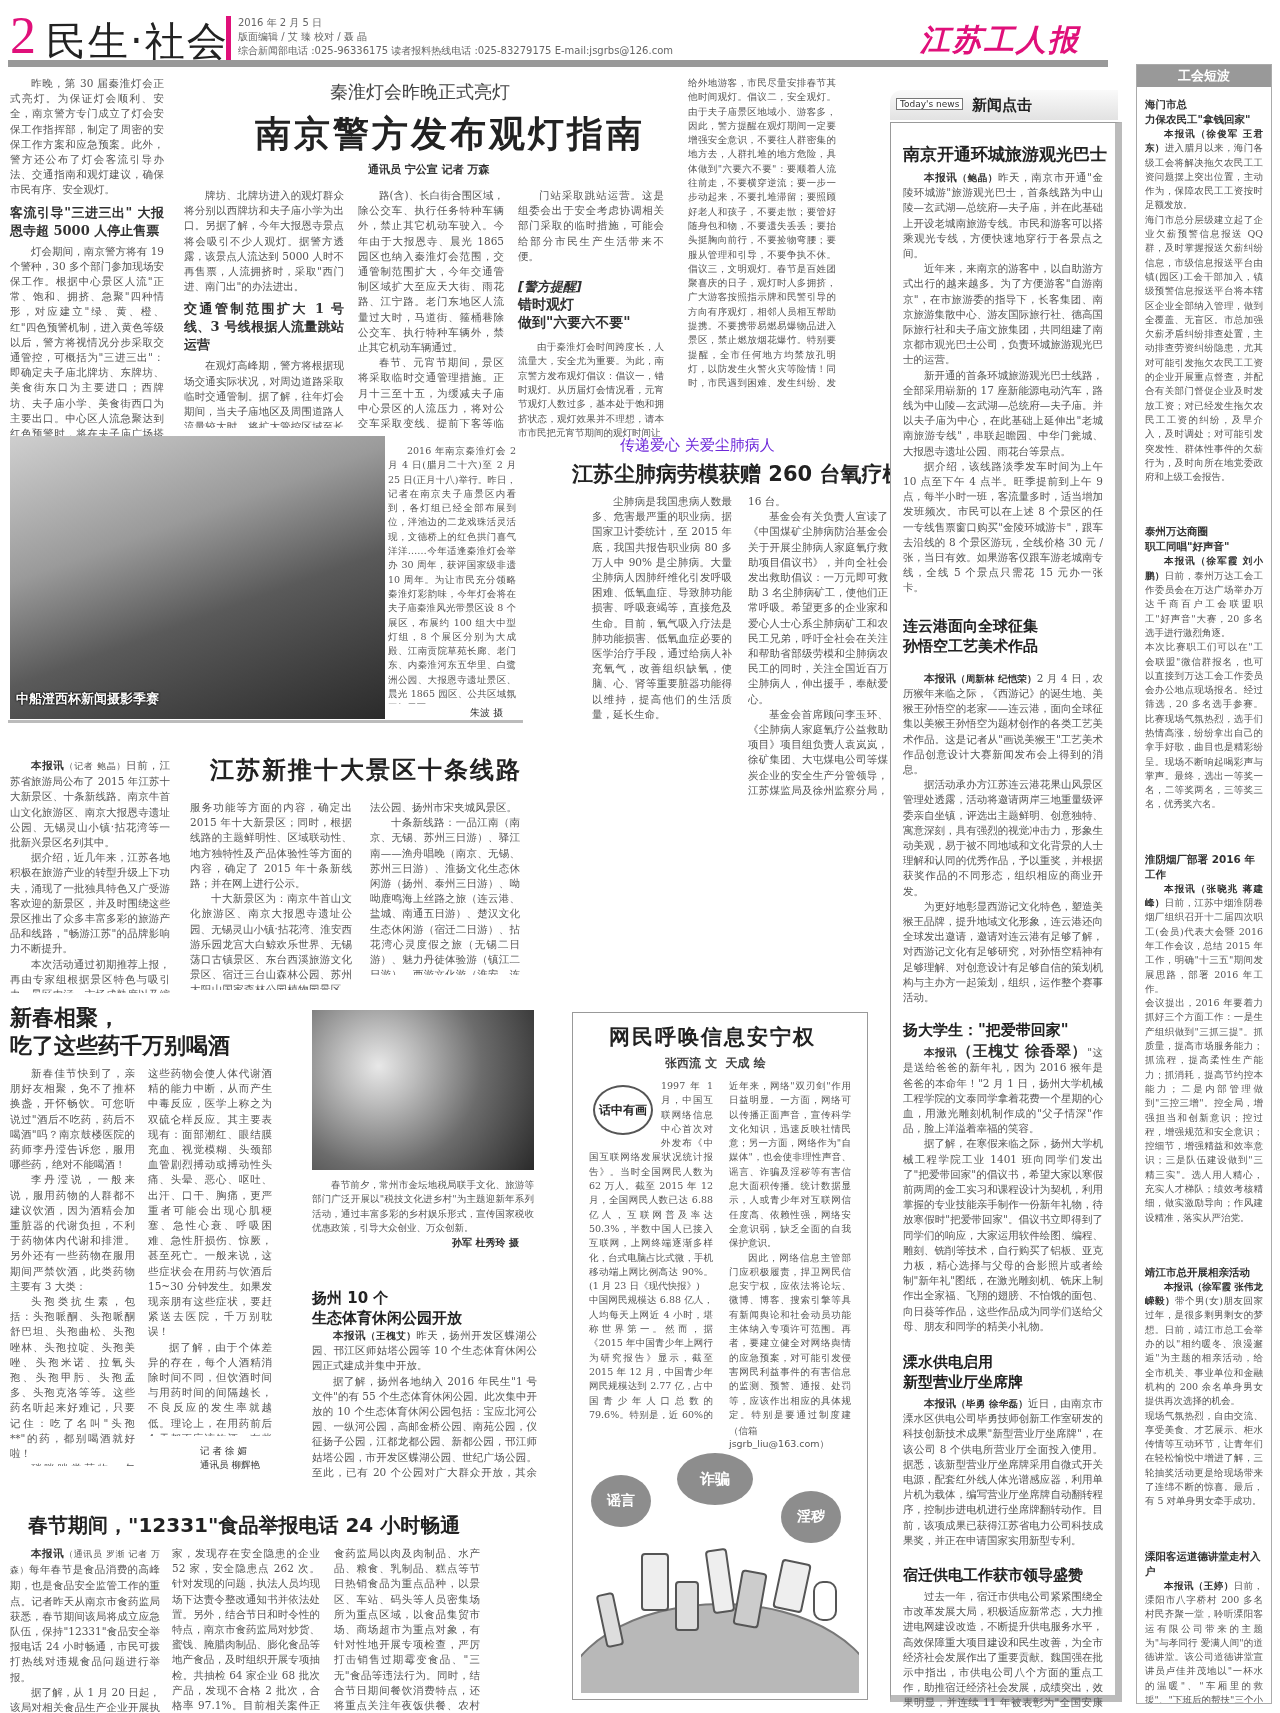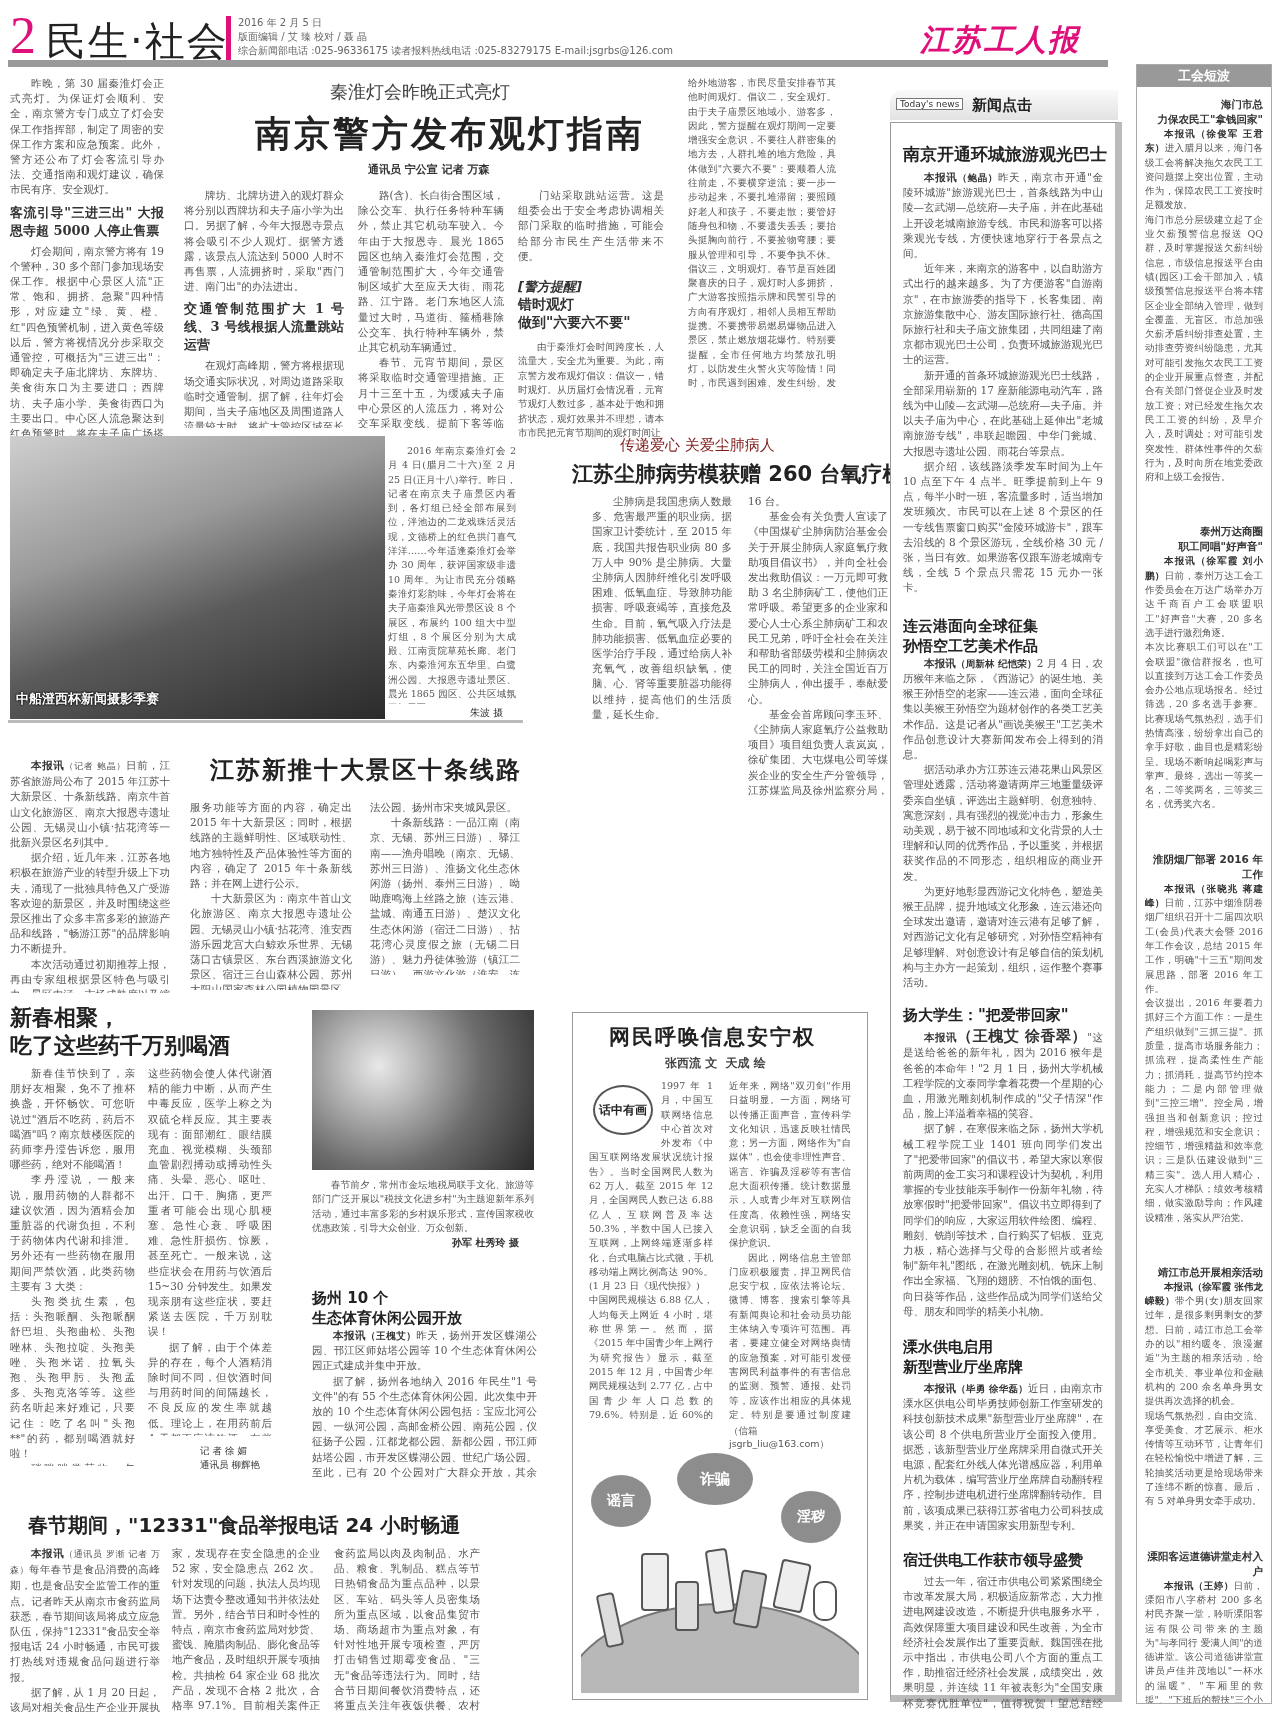--- a/index.html
+++ b/index.html
@@ -13,21 +13,21 @@
 .pink-bar{width:5px;height:48px;background:#e0107a}
 .meta{font-size:10px;color:#666;line-height:14px}
 .logo{font-family:"DejaVu Serif",serif;font-size:30px;font-style:italic;color:#e0107a;font-weight:bold;letter-spacing:2px}
 .rule{height:7px;background:#999}
 .sub{font-weight:bold;font-size:13px;color:#333;line-height:18px;margin:6px 0 4px;text-indent:2em}
 .photo{background:linear-gradient(160deg,#cfcfcf 0%,#9a9a9a 35%,#5a5a5a 60%,#2b2b2b 100%)}
 .photo2{background:radial-gradient(circle at 30% 35%,#e8e8e8 0,#bdbdbd 20%,#6c6c6c 55%,#2a2a2a 100%)}
 .caption-overlay{font-size:13px;font-weight:bold;color:#fff;text-shadow:0 0 2px #000,0 0 2px #000}
 .sidebox{border:1px solid #aaa;background:#fff}
 .news-box{border:1px solid #999;border-right:7px solid #bbb;border-bottom:7px solid #bbb;background:#fff}
-.short-head{font-size:10.5px;font-weight:bold;color:#333;text-align:right;line-height:15px}
+.short-head{font-size:10.5px;font-weight:bold;color:#333;text-align:left;line-height:15px}
 .speech{border-radius:50%;background:#8d8d8d;color:#fff;font-weight:bold;display:flex;align-items:center;justify-content:center}
 </style>
 </head>
 <body>
 
 <div class="abs" style="left:0;top:0;width:1280px;height:66px">
   <div class="abs masthead-num" style="left:10px;top:10px">2</div>
   <div class="abs masthead-title" style="left:46px;top:14px">民生·社会</div>
   <div class="abs pink-bar" style="left:226px;top:16px"></div>
   <div class="abs meta" style="left:238px;top:16px;width:620px">
@@ -73,21 +73,21 @@
 <div class="abs photo" style="left:10px;top:436px;width:375px;height:283px">
   <div class="abs caption-overlay" style="left:6px;top:254px">中船澄西杯新闻摄影季赛</div>
 </div>
 <div class="abs body-text sm" style="left:388px;top:444px;width:128px;height:260px;overflow:hidden">
   <p>2016 年南京秦淮灯会 2 月 4 日(腊月二十六)至 2 月 25 日(正月十八)举行。昨日，记者在南京夫子庙景区内看到，各灯组已经全部布展到位，泮池边的二龙戏珠活灵活现，文德桥上的红色拱门喜气洋洋……今年适逢秦淮灯会举办 30 周年，获评国家级非遗 10 周年。为让市民充分领略秦淮灯彩韵味，今年灯会将在夫子庙秦淮风光带景区设 8 个展区，布展约 100 组大中型灯组，8 个展区分别为大成殿、江南贡院草苑长廊、老门东、内秦淮河东五华里、白鹭洲公园、大报恩寺遗址景区、晨光 1865 园区、公共区域氛围灯展区。</p>
 </div>
 <div class="abs" style="left:470px;top:706px;font-size:10px;color:#333">朱波 摄</div>
 <div class="abs" style="left:8px;top:720px;width:515px;height:3px;background:#bbb"></div>
 
 <div class="abs" style="left:560px;top:436px;width:340px">
-  <div style="position:absolute;left:60px;top:0;font-size:15px;color:#7f1d1d;white-space:nowrap">传递爱心 关爱尘肺病人</div>
+  <div style="position:absolute;left:60px;top:0;font-size:15px;color:#6d28d9;white-space:nowrap">传递爱心 关爱尘肺病人</div>
   <div class="hd-black" style="position:absolute;left:12px;top:24px;font-size:21px;white-space:nowrap">江苏尘肺病劳模获赠 260 台氧疗机</div>
   <div class="body-text" style="position:absolute;left:32px;top:58px;width:140px;height:305px;overflow:hidden">
     <p>尘肺病是我国患病人数最多、危害最严重的职业病。据国家卫计委统计，至 2015 年底，我国共报告职业病 80 多万人中 90% 是尘肺病。大量尘肺病人因肺纤维化引发呼吸困难、低氧血症、导致肺功能损害、呼吸衰竭等，直接危及生命。目前，氧气吸入疗法是肺功能损害、低氧血症必要的医学治疗手段，通过给病人补充氧气，改善组织缺氧，使脑、心、肾等重要脏器功能得以维持，提高他们的生活质量，延长生命。</p>
 
   </div>
   <div class="body-text" style="position:absolute;left:188px;top:58px;width:140px;height:305px;overflow:hidden">
     <p style="text-indent:0">16 台。</p>
     <p>基金会有关负责人宣读了《中国煤矿尘肺病防治基金会关于开展尘肺病人家庭氧疗救助项目倡议书》，并向全社会发出救助倡议：一万元即可救助 3 名尘肺病矿工，使他们正常呼吸。希望更多的企业家和爱心人士心系尘肺病矿工和农民工兄弟，呼吁全社会在关注和帮助省部级劳模和尘肺病农民工的同时，关注全国近百万尘肺病人，伸出援手，奉献爱心。</p>
     <p>基金会首席顾问李玉环、《尘肺病人家庭氧疗公益救助项目》项目组负责人袁岚岚，徐矿集团、大屯煤电公司等煤炭企业的安全生产分管领导，江苏煤监局及徐州监察分局，徐州市总工会、徐州市安监局的有关负责人出席仪式并作讲话。他们表示，尘肺病是我国煤矿头号职业病，患者生活质量受到了很大影响。患尘肺病劳模作为国家经济建设和发展贡献卓越的劳动者，他们的健康也应得到更多的关心。</p>
 
@@ -207,21 +207,21 @@
 
   <div class="hd-black" style="font-size:17px;margin-top:8px;margin-bottom:4px;white-space:nowrap">南京开通环城旅游观光巴士</div>
   <div class="body-text">
     <p><b style="color:#333">本报讯</b><b style="color:#333;font-size:9.5px">（鲍晶）</b><span>昨天，南京市开通"金陵环城游"旅游观光巴士，首条线路为中山陵—玄武湖—总统府—夫子庙，并在此基础上开设老城南旅游专线。市民和游客可以搭乘观光专线，方便快速地穿行于各景点之间。</span></p>
     <p>近年来，来南京的游客中，以自助游方式出行的越来越多。为了方便游客"自游南京"，在市旅游委的指导下，长客集团、南京旅游集散中心、游友国际旅行社、德高国际旅行社和夫子庙文旅集团，共同组建了南京都市观光巴士公司，负责环城旅游观光巴士的运营。</p>
     <p>新开通的首条环城旅游观光巴士线路，全部采用崭新的 17 座新能源电动汽车，路线为中山陵—玄武湖—总统府—夫子庙。并以夫子庙为中心，在此基础上延伸出"老城南旅游专线"，串联起瞻园、中华门瓮城、大报恩寺遗址公园、雨花台等景点。</p>
     <p>据介绍，该线路淡季发车时间为上午 10 点至下午 4 点半。旺季提前到上午 9 点，每半小时一班，客流量多时，适当增加发班频次。市民可以在上述 8 个景区的任一专线售票窗口购买"金陵环城游卡"，跟车去沿线的 8 个景区游玩，全线价格 30 元 / 张，当日有效。如果游客仅跟车游老城南专线，全线 5 个景点只需花 15 元办一张卡。</p>
   </div>
 
   <div class="hd-black" style="font-size:15px;margin-top:20px;line-height:20px">连云港面向全球征集</div>
-  <div class="hd-black" style="font-size:15px;line-height:20px;margin-bottom:0">孙悟空工艺美术作品</div>
+  <div class="hd-black" style="font-size:15px;line-height:20px;margin-bottom:15px">孙悟空工艺美术作品</div>
   <div class="body-text">
     <p><b style="color:#333">本报讯</b><b style="color:#333;font-size:9.5px">（周新林 纪恺荣）</b><span>2 月 4 日，农历猴年来临之际，《西游记》的诞生地、美猴王孙悟空的老家——连云港，面向全球征集以美猴王孙悟空为题材创作的各类工艺美术作品。这是记者从"画说美猴王"工艺美术作品创意设计大赛新闻发布会上得到的消息。</span></p>
     <p>据活动承办方江苏连云港花果山风景区管理处透露，活动将邀请两岸三地重量级评委亲自坐镇，评选出主题鲜明、创意独特、寓意深刻，具有强烈的视觉冲击力，形象生动美观，易于被不同地域和文化背景的人士理解和认同的优秀作品，予以重奖，并根据获奖作品的不同形态，组织相应的商业开发。</p>
     <p>为更好地彰显西游记文化特色，塑造美猴王品牌，提升地域文化形象，连云港还向全球发出邀请，邀请对连云港有足够了解，对西游记文化有足够研究，对孙悟空精神有足够理解、对创意设计有足够自信的策划机构与主办方一起策划，组织，运作整个赛事活动。</p>
   </div>
 
   <div class="hd-black" style="font-size:15px;margin-top:16px;margin-bottom:4px">扬大学生："把爱带回家"</div>
   <div class="body-text">
     <p><b style="color:#333">本报讯</b><b style="color:#333;font-size:15px">（王槐艾 徐香翠）</b><span>"这是送给爸爸的新年礼，因为 2016 猴年是爸爸的本命年！"2 月 1 日，扬州大学机械工程学院的文泰同学拿着花费一个星期的心血，用激光雕刻机制作成的"父子情深"作品，脸上洋溢着幸福的笑容。</span></p>
     <p>据了解，在寒假来临之际，扬州大学机械工程学院工业 1401 班向同学们发出了"把爱带回家"的倡议书，希望大家以寒假前两周的金工实习和课程设计为契机，利用掌握的专业技能亲手制作一份新年礼物，待放寒假时"把爱带回家"。倡议书立即得到了同学们的响应，大家运用软件绘图、编程、雕刻、铣削等技术，自行购买了铝板、亚克力板，精心选择与父母的合影照片或者绘制"新年礼"图纸，在激光雕刻机、铣床上制作出全家福、飞翔的翅膀、不怕饿的面包、向日葵等作品，这些作品成为同学们送给父母、朋友和同学的精美小礼物。</p>

